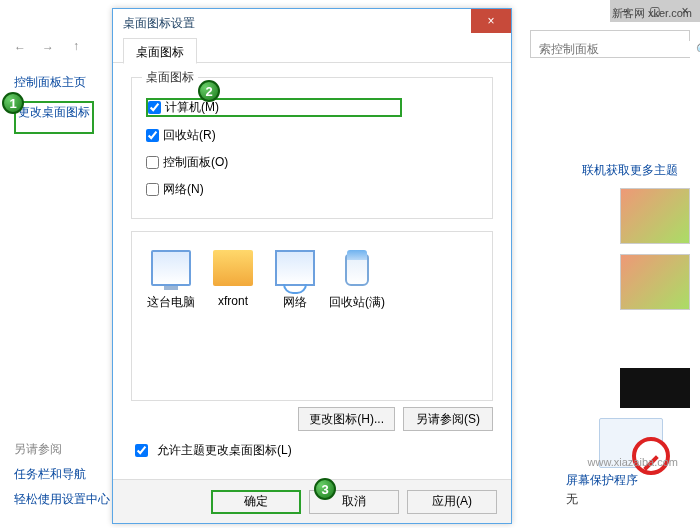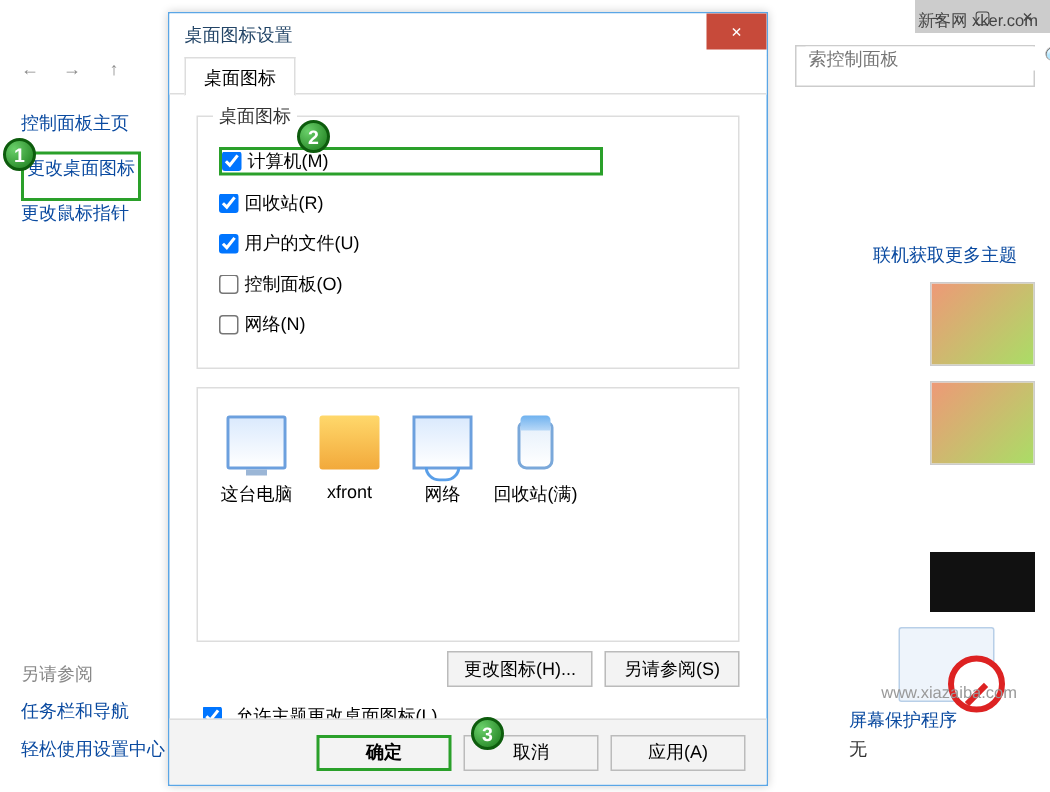--- a/index.html
+++ b/index.html
@@ -4,21 +4,21 @@
 <style>
   * { box-sizing: border-box; font-family: "Microsoft YaHei", "SimSun", sans-serif; font-size: 12px; }
   body { margin: 0; width: 700px; height: 528px; background: #fff; overflow: hidden; position: relative; }
   .browser { position: absolute; top: 0; left: 0; right: 0; bottom: 0; background: #fff; }
   .watermark { position: absolute; top: 6px; right: 8px; color: #444; font-size: 11px; z-index: 50; }
   .watermark2 { position: absolute; bottom: 60px; right: 22px; color: #999; font-size: 11px; z-index: 50; }
   .top-btns { position: absolute; top: 0; right: 0; display: flex; z-index: 1; }
   .win-btn { width: 30px; height: 22px; background: #ccc; display: flex; align-items: center; justify-content: center; color: #444; }
   .addressbar-row { position: absolute; top: 30px; left: 0; right: 0; height: 32px; display: flex; align-items: center; gap: 8px; padding: 0 10px; background: #fff; }
   .nav-arrow { width: 20px; height: 20px; display: flex; align-items: center; justify-content: center; color: #888; }
-  .search-box { position: absolute; right: 10px; top: 30px; height: 28px; width: 160px; border: 1px solid #ccc; display: flex; align-items: flex-start; padding: 0 6px; background: #fff; }
+  .search-box { position: absolute; right: 10px; top: 30px; height: 28px; width: 160px; border: 1px solid #ccc; display: flex; align-items: flex-end; padding: 0 6px; background: #fff; }
   .search-box input { border: none; outline: none; flex: 1; color: #888; }
   .search-box .mag { color: #888; }
   .sidebar { position: absolute; left: 0; top: 62px; width: 112px; padding: 12px 0 0 14px; }
   .sidebar a { color: #0a4aa0; text-decoration: none; display: block; margin-bottom: 10px; }
   .seealso { position: absolute; left: 14px; bottom: 20px; color: #888; }
   .seealso a { color: #0a4aa0; text-decoration: none; display: block; margin-top: 8px; }
   .right-panel { position: absolute; right: 40px; top: 150px; text-align: right; color: #0a4aa0; }
   .theme-thumb { width: 60px; height: 60px; margin: 10px 0 0 auto; }
   .theme-thumb.blackish { position:absolute; right:10px; bottom:120px; width:70px; height:40px; background:#111; }
   .ss-block { position:absolute; right:4px; bottom:20px; width:130px; }
@@ -47,21 +47,21 @@
   .ic-monitor { border: 2px solid #6ca0de; border-radius: 2px; position: relative; background: linear-gradient(#dbeafd,#fff); }
   .ic-monitor::after { content:""; position:absolute; bottom:-6px; left:50%; transform:translateX(-50%); width:14px; height:4px; background:#9bb6d6; }
   .ic-folder { background: linear-gradient(#ffd86b,#f2a93b); border-radius: 2px; position:relative; }
   .ic-net { border: 2px solid #6ca0de; background: linear-gradient(#dbeafd,#fff); position:relative; }
   .ic-net::after { content:""; position:absolute; left:50%; bottom:-10px; transform:translateX(-50%); width:20px; height:8px; border:2px solid #5a9fe8; border-top:none; border-radius:0 0 12px 12px; }
   .ic-bin { position:relative; }
   .ic-bin::before { content:""; position:absolute; left:8px; right:8px; top:4px; bottom:0; border:2px solid #7aa8da; border-radius:4px 4px 6px 6px; background:linear-gradient(#e6f0fb,#fff); }
   .ic-bin.full::after { content:""; position:absolute; left:10px; right:10px; top:0; height:10px; background:linear-gradient(#6fb2ef,#b8d8f7); border-radius:3px 3px 0 0; }
   .btn-row { display: flex; justify-content: flex-end; gap: 8px; margin-top: 6px; }
   .btn { min-width: 90px; height: 24px; border: 1px solid #bbb; background: #f3f3f3; display: inline-flex; align-items: center; justify-content: center; padding: 0 10px; }
-  .btn.primary { border: 2px solid #2aa02a; font-weight: bold; }
+  .btn.primary { border: 2px solid #2aa02a; }
   .allow-row { margin-top: 10px; display: flex; align-items: center; gap: 6px; }
   .dlg-footer { position: absolute; left: 0; right: 0; bottom: 0; height: 44px; background: #f3f3f3; border-top: 1px solid #ddd; display: flex; align-items: center; justify-content: flex-end; gap: 8px; padding-right: 14px; }
   
   .badge { position: absolute; width: 22px; height: 22px; border-radius: 50%; background: radial-gradient(circle at 30% 30%, #6ad06a, #1a7a1a); border: 2px solid #0d5c0d; color: #fff; display: flex; align-items: center; justify-content: center; font-weight: bold; z-index: 40; font-size: 13px; }
   .sidebar .hl { border: 2px solid #2aa02a; padding: 1px 2px; display: inline-block; }
   .thumb-col { position:absolute; right:10px; top:188px; }
   .thumb { width:70px; height:56px; border:1px solid #ccc; margin-bottom:10px; background:linear-gradient(135deg,#e97,#ad6); }
 </style>
 </head>
 <body>
@@ -79,21 +79,20 @@
     <div class="nav-arrow">↑</div>
   </div>
   <div class="search-box">
     <input placeholder="索控制面板" style="">
     <span class="mag">🔍</span>
   </div>
 
   <div class="sidebar">
     <a>控制面板主页</a>
     <span class="hl"><a>更改桌面图标</a></span>
-    <a>更改鼠标指针</a>
   </div>
 
   <div class="seealso">
     <div>另请参阅</div>
     <a>任务栏和导航</a>
     <a>轻松使用设置中心</a>
   </div>
 
   <a class="right-panel more" style="position:absolute; right:22px; top:162px;">联机获取更多主题</a>
   <div class="thumb-col">
@@ -126,24 +125,20 @@
     <div class="group">
       <div class="group-title">桌面图标</div>
       <div class="check-row">
         <label class="chk highlight">
           <input type="checkbox" checked="" style="">
           <span>计算机(M)</span>
         </label>
         <label class="chk">
           <input type="checkbox" checked="" style="">
           <span>回收站(R)</span>
-        </label>
-        <label class="chk">
-          <input type="checkbox" checked="" style="">
-          <span>用户的文件(U)</span>
         </label>
         <label class="chk">
           <input type="checkbox" style="">
           <span>控制面板(O)</span>
         </label>
         <label class="chk">
           <input type="checkbox" style="">
           <span>网络(N)</span>
         </label>
       </div>

